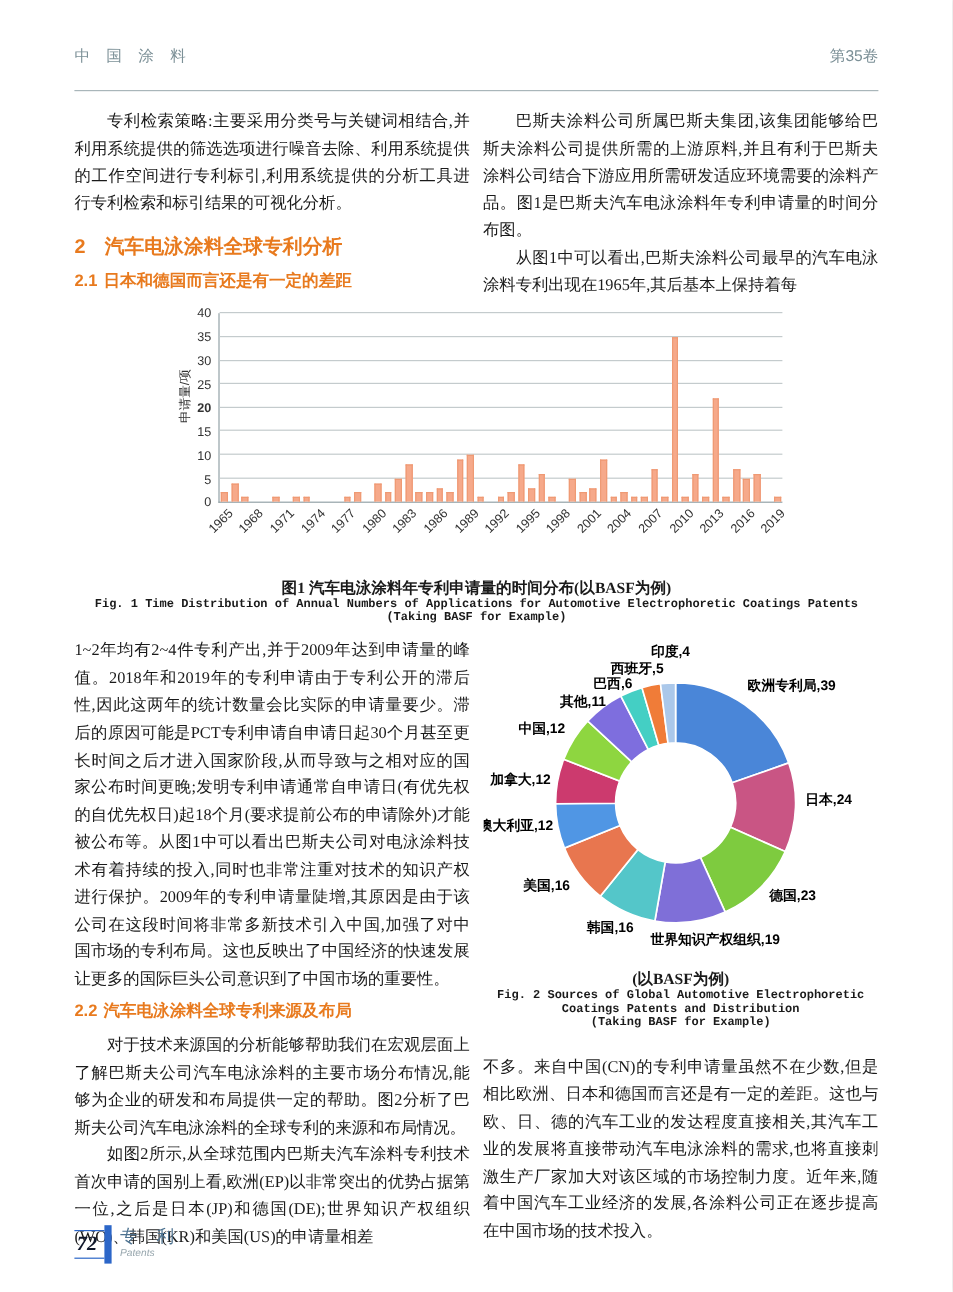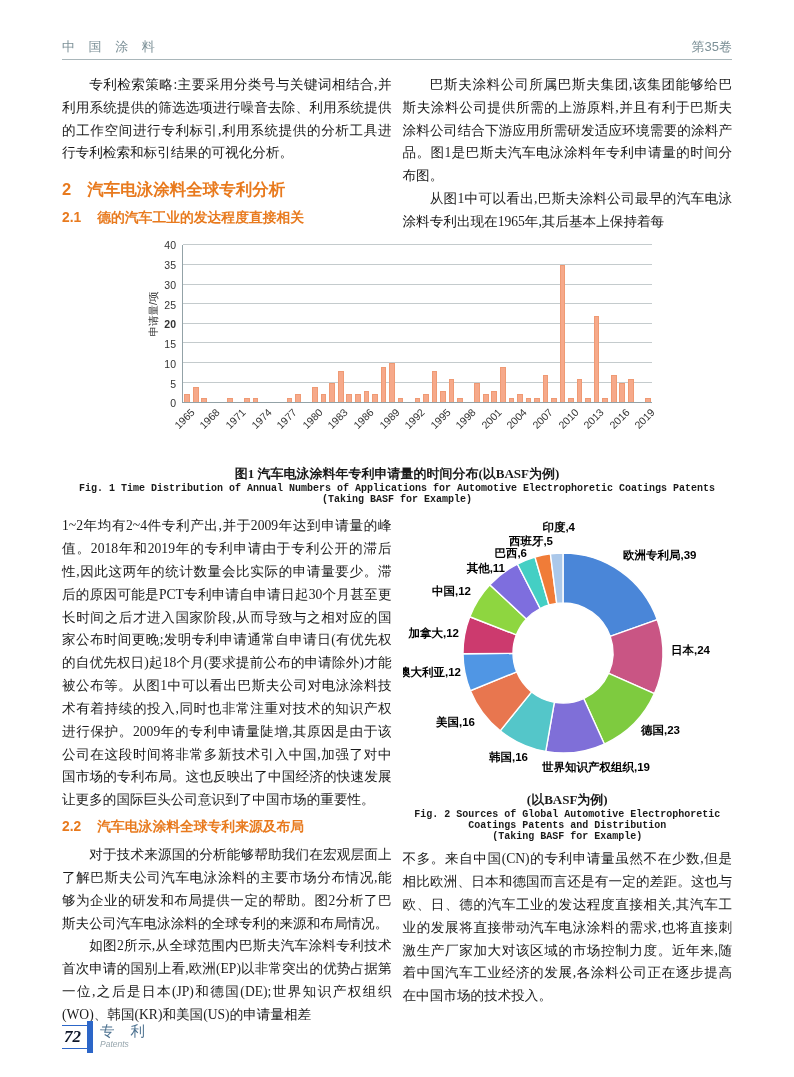--- a/index.html
+++ b/index.html
@@ -14,21 +14,21 @@
     overflow:hidden;
     box-shadow:0 0 4px rgba(0,0,0,.25);
     padding:38px 62px 0 62px;
   }
   
   .pg-header {
     display:flex; justify-content:space-between; align-items:center;
     font-family:"Liberation Sans","DejaVu Sans",sans-serif;
     font-size:13px; color:#7c9097;
     border-bottom:1px solid #a9b6ba;
-    padding-bottom:3px;
+    padding-bottom:19px;
   }
   .pg-header .journal { letter-spacing:5px; }
   
   .two-col { display:flex; gap:11px; }
   .col { flex:1 1 0; min-width:0; }
   p.body-p {
     font-size:13.6px; line-height:1.68; text-align:justify;
     text-justify:inter-ideograph;
   }
   p.indent { text-indent:2em; }
@@ -37,21 +37,21 @@
     font-family:"Liberation Sans","DejaVu Sans",sans-serif;
     color:#e87a1e; font-size:16.5px; font-weight:bold;
     margin:14px 0 8px 0;
   }
   h2.sec .num { margin-right:16px; }
   h3.sec {
     font-family:"Liberation Sans","DejaVu Sans",sans-serif;
     color:#e87a1e; font-size:13.8px; font-weight:bold;
     margin:6px 0 8px 0;
   }
-  h3.sec .num { margin-right:16px; }
+  h3.sec .num { margin-right:5px; }
   
   .fig1 { margin-top:10px; }
   .fig1-chart {
     position:relative; width:520px; margin-left:78px; height:212px;
     font-family:"Liberation Sans","DejaVu Sans",sans-serif;
   }
   .y-title {
     position:absolute; left:-8px; top:62px;
     transform:rotate(-90deg); transform-origin:center;
     font-size:10.5px; color:#333; white-space:nowrap;
@@ -119,21 +119,21 @@
     <span class="volume">第35卷</span>
   </div>
 
   <div class="two-col row1">
     <div class="col">
       <p class="body-p indent">专利检索策略:主要采用分类号与关键词相结合,并利用系统提供的筛选选项进行噪音去除、利用系统提供的工作空间进行专利标引,利用系统提供的分析工具进行专利检索和标引结果的可视化分析。</p>
       <h2 class="sec">
         <span class="num">2</span><span>汽车电泳涂料全球专利分析</span>
       </h2>
       <h3 class="sec">
-        <span class="num">2.1</span><span>德的汽车工业的发达程度直接相关</span>
+        <span class="num">2.1</span><span>日本和德国而言还是有一定的差距</span>
       </h3>
     </div>
     <div class="col">
       <p class="body-p indent">巴斯夫涂料公司所属巴斯夫集团,该集团能够给巴斯夫涂料公司提供所需的上游原料,并且有利于巴斯夫涂料公司结合下游应用所需研发适应环境需要的涂料产品。图1是巴斯夫汽车电泳涂料年专利申请量的时间分布图。</p>
       <p class="body-p indent">从图1中可以看出,巴斯夫涂料公司最早的汽车电泳涂料专利出现在1965年,其后基本上保持着每</p>
     </div>
   </div>
 
   <figure class="fig1">
     <div class="fig1-chart">
@@ -374,21 +374,21 @@
             <path d="M147.40 38.80 A100 100 0 0 1 160.00 38.00 L160.00 88.00 A50 50 0 0 0 153.70 88.40 Z" fill="#abc8ea" stroke="#ffffff" stroke-width="1.4"></path>
             <text x="172" y="16" text-anchor="end" font-size="11.5" font-weight="600" fill="#000" font-family="&quot;Liberation Sans&quot;,&quot;DejaVu Sans&quot;,sans-serif">印度,4</text>
           </svg>
         </div>
       <figcaption class="figcap">
         <div class="zh">(以BASF为例)</div>
         <div class="en">Fig. 2  Sources of Global Automotive Electrophoretic</div>
         <div class="en">Coatings Patents and Distribution</div>
         <div class="en">(Taking BASF for Example)</div>
       </figcaption>
-      <p class="body-p" style="text-align:justify; margin-top:6px;">不多。来自中国(CN)的专利申请量虽然不在少数,但是相比欧洲、日本和德国而言还是有一定的差距。这也与欧、日、德的汽车工业的发达程度直接相关,其汽车工业的发展将直接带动汽车电泳涂料的需求,也将直接刺激生产厂家加大对该区域的市场控制力度。近年来,随着中国汽车工业经济的发展,各涂料公司正在逐步提高在中国市场的技术投入。</p>
+      <p class="body-p" style="text-align:justify; margin-top:20px;">不多。来自中国(CN)的专利申请量虽然不在少数,但是相比欧洲、日本和德国而言还是有一定的差距。这也与欧、日、德的汽车工业的发达程度直接相关,其汽车工业的发展将直接带动汽车电泳涂料的需求,也将直接刺激生产厂家加大对该区域的市场控制力度。近年来,随着中国汽车工业经济的发展,各涂料公司正在逐步提高在中国市场的技术投入。</p>
     </div>
   </div>
 
   <div class="pg-footer">
     <span class="pagenum">72</span>
     <span class="footer-bar"></span>
     <span class="footer-sec">
       <div class="zh">专 利</div>
       <div class="en">Patents</div>
     </span>

